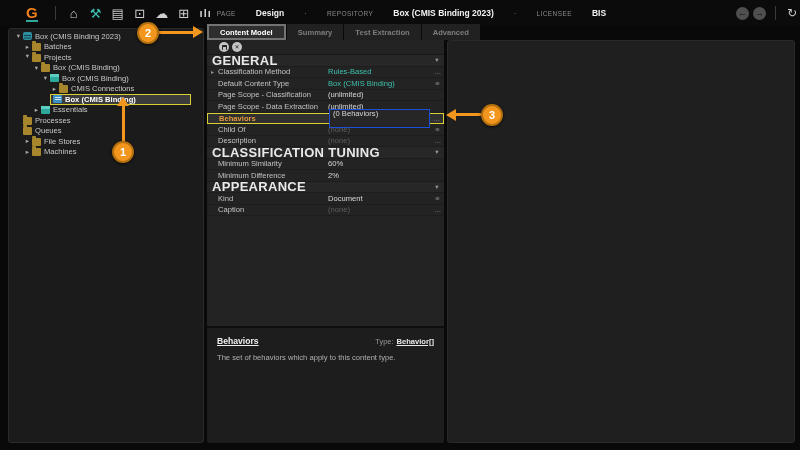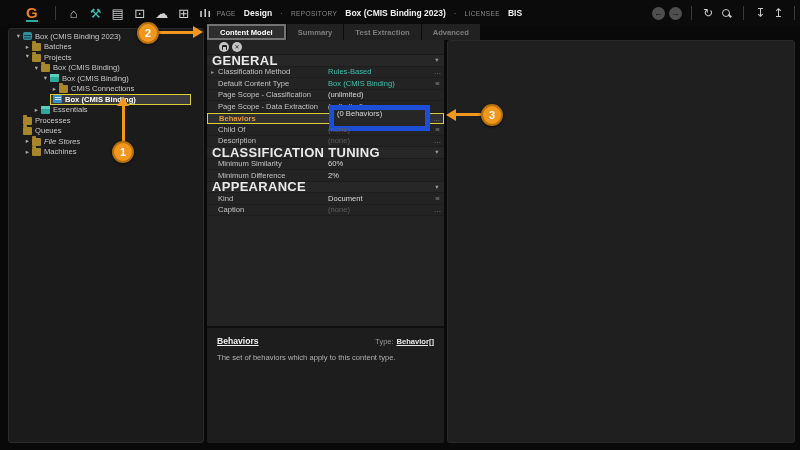--- a/index.html
+++ b/index.html
@@ -10,21 +10,21 @@
   #topbar { position:absolute; left:0; top:0; width:800px; height:26px;
             display:flex; align-items:center; padding:0 8px; background:#0b0b0b; }
   #logo { color:#f08019; font-weight:bold; font-size:15px; margin:0 10px 0 18px;
           border-bottom:2px solid #2fa89c; line-height:15px; }
   .vdiv { width:1px; height:14px; background:#3a3a3a; margin:0 7px; flex:none; }
   .nav-ic { color:#cfcfcf; font-size:13px; line-height:13px; margin:0 4px; flex:none;
             display:flex; align-items:center; justify-content:center; min-width:14px; height:15px; }
   .nav-ic.teal { color:#3fc1b4; }
   .nav-ic.bars { font-size:11px; font-weight:bold; letter-spacing:1px; }
   #crumbs { margin-left:auto; margin-right:128px; display:flex; align-items:center;
-            gap:8px; white-space:nowrap; }
+            gap:20px; white-space:nowrap; }
   .crumb-k { font-size:6.5px; color:#8a8a8a; letter-spacing:.4px; }
   .crumb-v { font-size:8.5px; color:#f2f2f2; font-weight:bold; }
   .crumb-dot { color:#777; font-size:8px; }
   #actions { display:flex; align-items:center; }
   .circ { width:13px; height:13px; border-radius:50%; background:#4f4f4f; color:#141414;
           font-size:9px; font-weight:bold; display:flex; align-items:center;
           justify-content:center; margin:0 2px; flex:none; line-height:1; }
   .thin-ic { color:#c9c9c9; font-size:12px; margin:0 4px; flex:none; line-height:1; }
   .i-search { width:11px; height:11px; position:relative; margin:0 4px; flex:none; }
   .i-search::before { content:""; position:absolute; left:1px; top:1px; width:6px; height:6px;
@@ -90,21 +90,21 @@
   .prow .pvalue { flex:1; white-space:nowrap; overflow:hidden; color:#d8d8d8; }
   .prow .pvalue.accent { color:#3ec1ad; }
   .prow .pvalue.dim { color:#5d5d5d; }
   .prow .pbtn { width:13px; flex:none; color:#8a8a8a; font-size:7.5px; text-align:center; }
   .prow.section { background:#272727; }
   .prow.section .slabel { flex:1; padding-left:5px; font-size:13px; font-weight:bold;
             color:#e9e9e9; letter-spacing:.3px; }
   .prow.section .chev { width:14px; color:#9a9a9a; font-size:6.5px; text-align:center; }
   .prow.selected { border:1.5px solid #d9ce33; background:#303030; }
   .prow.selected .plabel { color:#e39a3b; font-weight:bold; }
-  .prow.selected .pvalue { border:5px solid #1d4ed8; background:#262626; height:26px;
+  .prow.selected .pvalue { border:1px solid #1d4ed8; background:#262626; height:19px;
             line-height:8px; padding:0 3px; }
 
   
   #help-pane { position:absolute; left:0; right:0; top:286px; bottom:0; background:#1d1d1d;
             border-top:2px solid #0e0e0e; padding:8px 10px; }
   #help-title-row { display:flex; align-items:baseline; }
   #help-title { font-size:8.6px; font-weight:bold; color:#f0f0f0; text-decoration:underline; flex:1; }
   #help-type-label { font-size:7.4px; color:#9a9a9a; margin-right:3px; }
   #help-type-value { font-size:7.6px; font-weight:bold; color:#e8e8e8; text-decoration:underline; }
   #help-desc { margin-top:7px; font-size:7.6px; color:#b0b0b0; }
@@ -228,21 +228,21 @@
         <span class="ti folder-icon"></span>
         <span class="tlabel">Processes</span>
       </span>
     </div>
     <div class="trow" style="padding-left: 14px;">
       <span style="display: inline-flex; align-items: center;">
         <span class="ti folder-icon"></span>
         <span class="tlabel">Queues</span>
       </span>
     </div>
-    <div class="trow" style="padding-left: 14px; font-style: italic;">
+    <div class="trow" style="padding-left: 14px;">
       <span style="display: inline-flex; align-items: center;">
         <span class="tarrow">▸</span>
         <span class="ti folder-icon"></span>
         <span class="tlabel">File Stores</span>
       </span>
     </div>
     <div class="trow" style="padding-left: 14px;">
       <span style="display: inline-flex; align-items: center;">
         <span class="tarrow">▸</span>
         <span class="ti folder-icon"></span>

